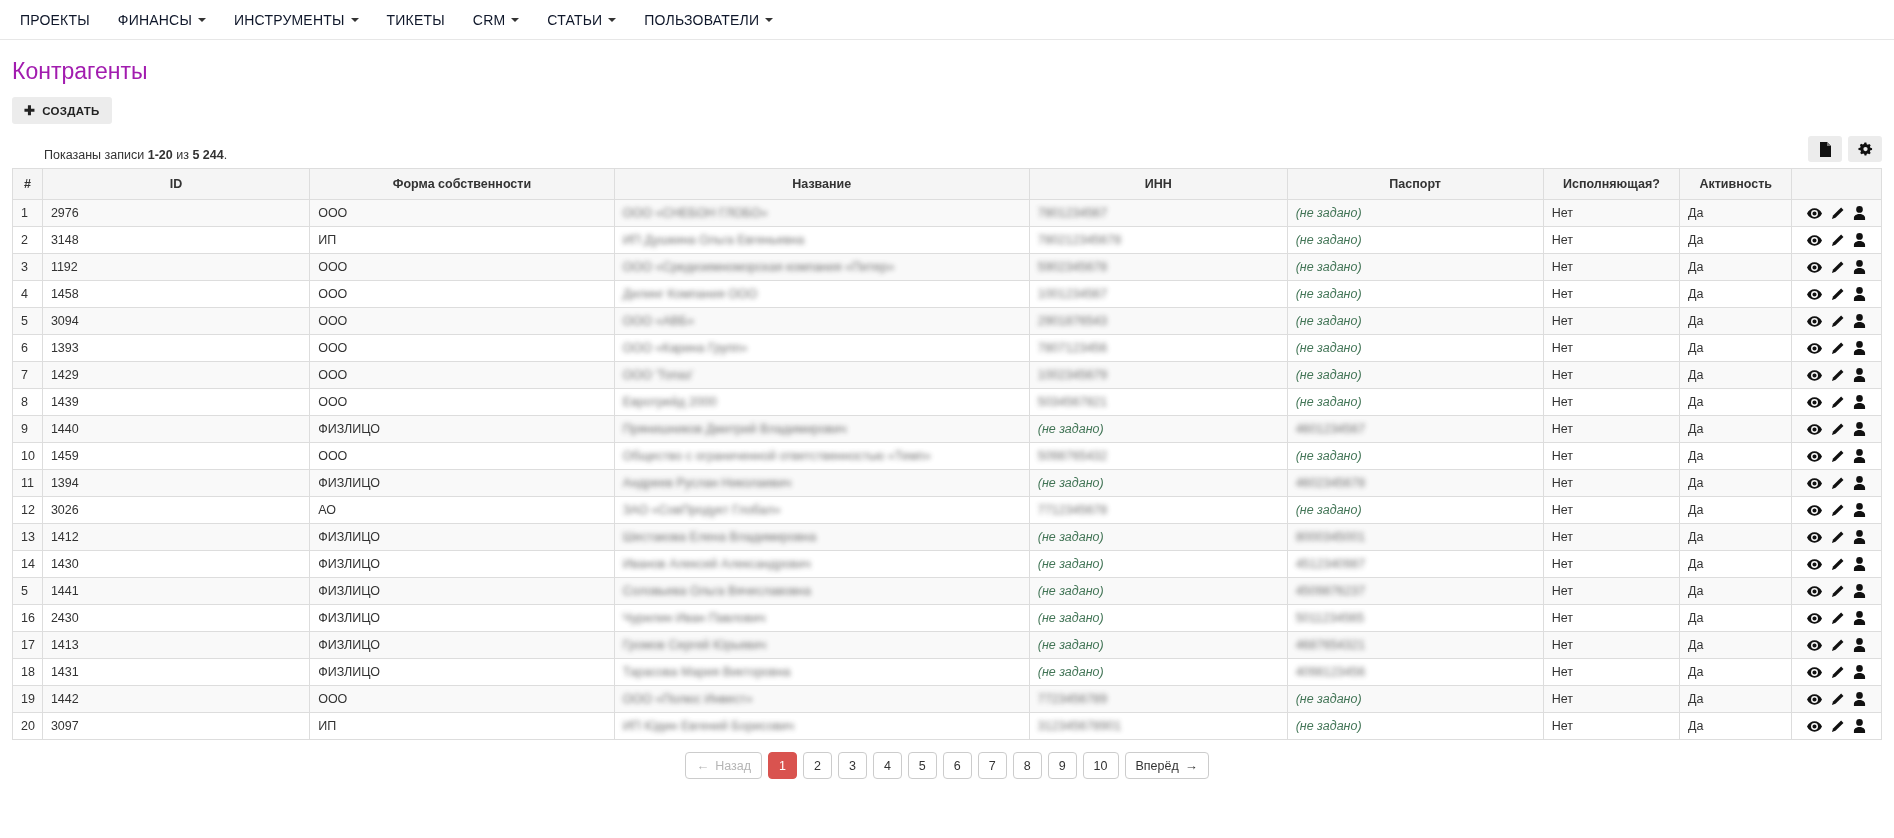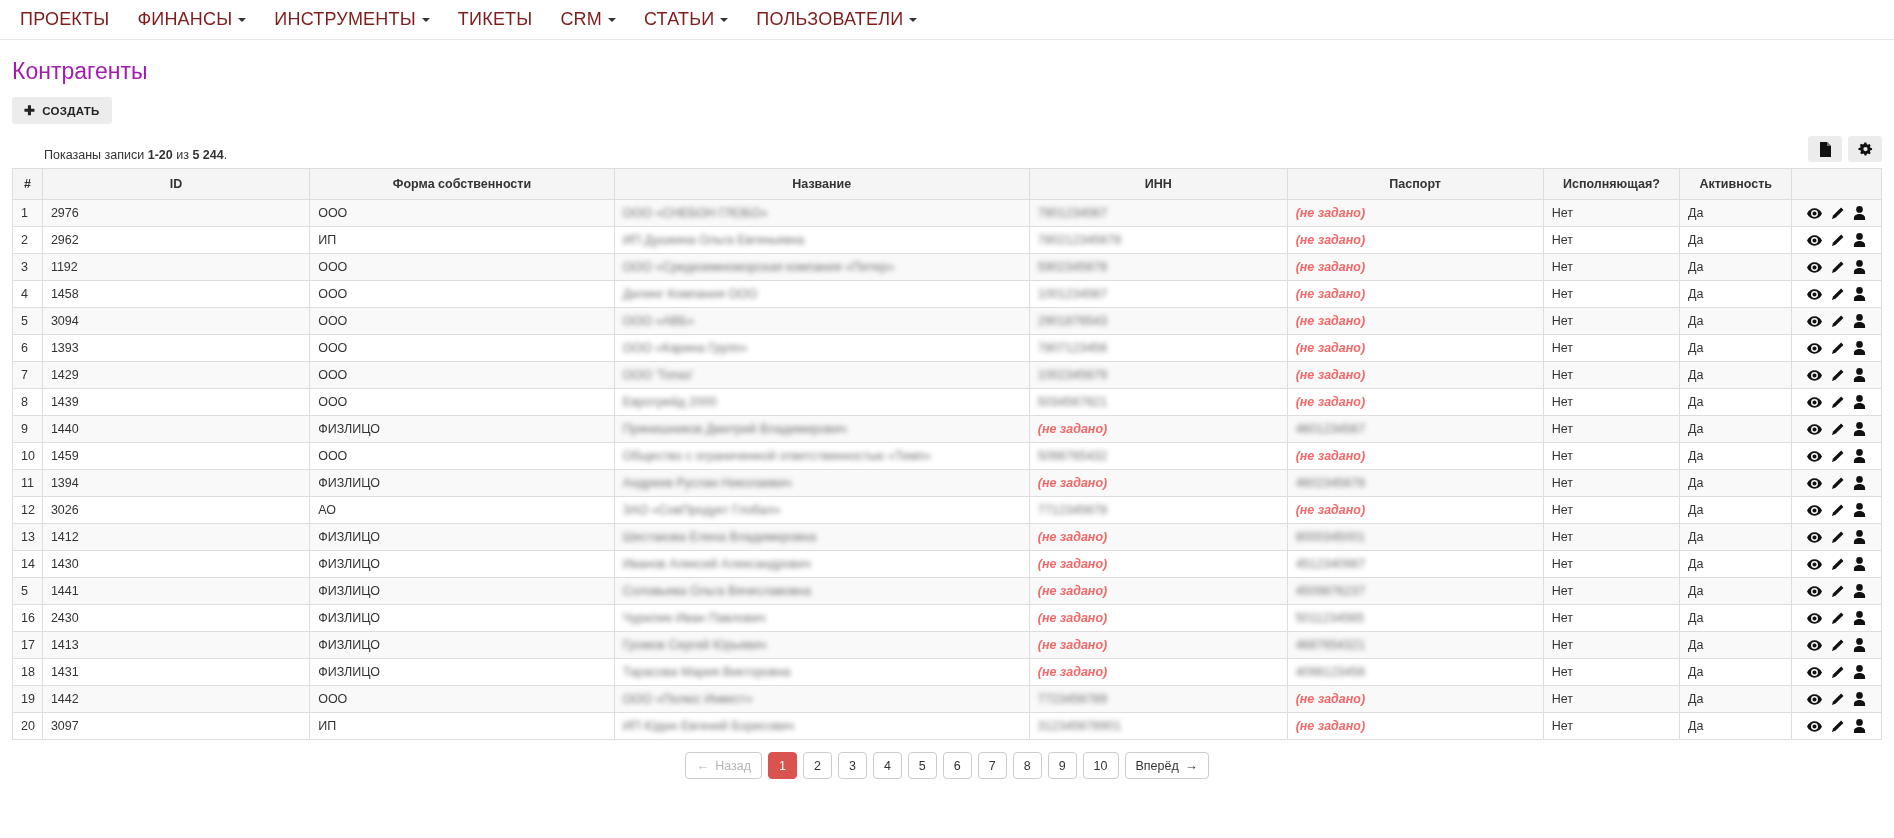--- a/index.html
+++ b/index.html
@@ -3,21 +3,21 @@
 <meta charset="utf-8">
 <style>
   * { box-sizing: border-box; margin: 0; padding: 0; }
   html, body { width: 1894px; min-height: 838px; background: #fff;
     font-family: "Liberation Sans", sans-serif; color: #333; font-size: 13px; }
 
   
   .navbar { display: flex; align-items: stretch; background: #fff;
     border-bottom: 1px solid #e7e7e7; height: 40px; padding-left: 6px; }
   .nav-item { display: flex; align-items: center; gap: 6px; padding: 0 14px;
-    font-size: 18px; color: #7f1d1d; cursor: pointer; letter-spacing: .2px; }
+    font-size: 14px; color: #0f172a; cursor: pointer; letter-spacing: .2px; }
   .caret { width: 0; height: 0; border-left: 4px solid transparent;
     border-right: 4px solid transparent; border-top: 4px solid #333; margin-top: 1px; }
 
   
   .container { padding: 0 12px; }
   .page-title { color: #a21caf; font-size: 23px; font-weight: 400; margin: 18px 0 12px; }
   .btn-create { display: inline-flex; align-items: center; gap: 7px;
     background: #ececec; border: none; border-radius: 3px; padding: 7px 12px;
     font-size: 11.5px; font-weight: bold; color: #222; cursor: pointer;
     font-family: inherit; letter-spacing: .3px; }
@@ -47,21 +47,21 @@
   .filter-input { width: 100%; height: 28px; border: 1px solid #ccc; border-radius: 4px;
     padding: 4px 9px; font-size: 12.5px; font-family: inherit; color: #333; background: #fff; }
   .filter-input::placeholder { color: #aaa; }
   .select-box { width: 100%; height: 28px; border: 1px solid #ccc; border-radius: 4px;
     padding: 4px 9px; display: flex; align-items: center; justify-content: space-between;
     background: #fff; cursor: pointer; }
   .select-box .sel-text { color: #aaa; font-size: 12.5px; }
   .select-box .caret { border-top-color: #888; }
 
   .blurred { filter: blur(2.4px); opacity: .75; user-select: none; color: #444; }
-  .notset { color: #ef4444; font-style: italic; opacity: .8; font-weight: bold; }
+  .notset { color: #14532d; font-style: italic; opacity: .8; }
 
   .action-cell { text-align: center; }
   .action-btns { display: flex; gap: 9px; justify-content: center; align-items: center; }
   .icon-btn { background: none; border: none; padding: 0; cursor: pointer;
     display: inline-flex; align-items: center; }
   .icon-btn svg { fill: #111; display: block; }
 
   
   .pagination { display: flex; justify-content: center; gap: 6px; margin: 12px 0 16px; }
   .page-btn { min-width: 28px; height: 27px; padding: 0 10px; border: 1px solid #ccc;
@@ -195,21 +195,21 @@
                   <svg width="13" height="14" viewBox="0 0 14 15">
                     <path d="M7 7.2a3.6 3.6 0 1 0 0-7.2 3.6 3.6 0 0 0 0 7.2zM7 8.6c-3.3 0-6 1.8-6 4V15h12v-2.4c0-2.2-2.7-4-6-4z"></path>
                   </svg>
                 </span>
               </button>
             </span>
           </td>
         </tr>
         <tr>
           <td>2</td>
-          <td>2962</td>
+          <td>3148</td>
           <td>ИП</td>
           <td><span class="blurred">ИП Душкина Ольга Евгеньевна</span></td>
           <td><span class="blurred">780212345678</span></td>
           <td><span class="notset">(не задано)</span></td>
           <td>Нет</td>
           <td>Да</td>
           <td class="action-cell">
             <span class="action-btns">
               <button class="icon-btn">
                 <span>

